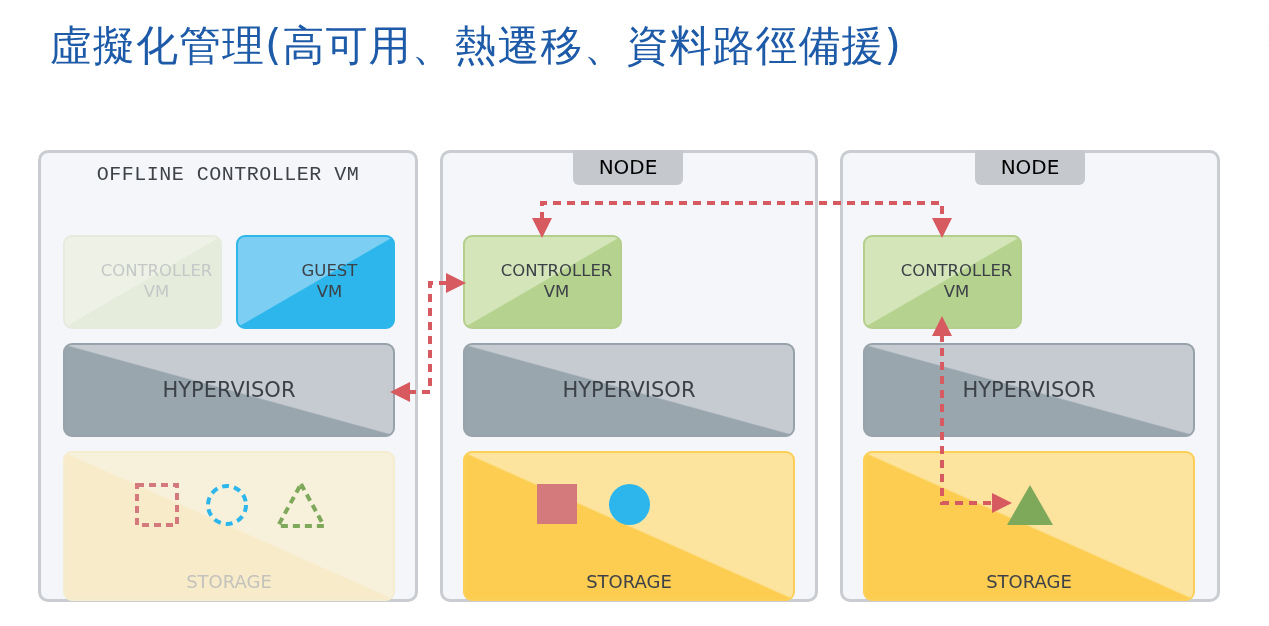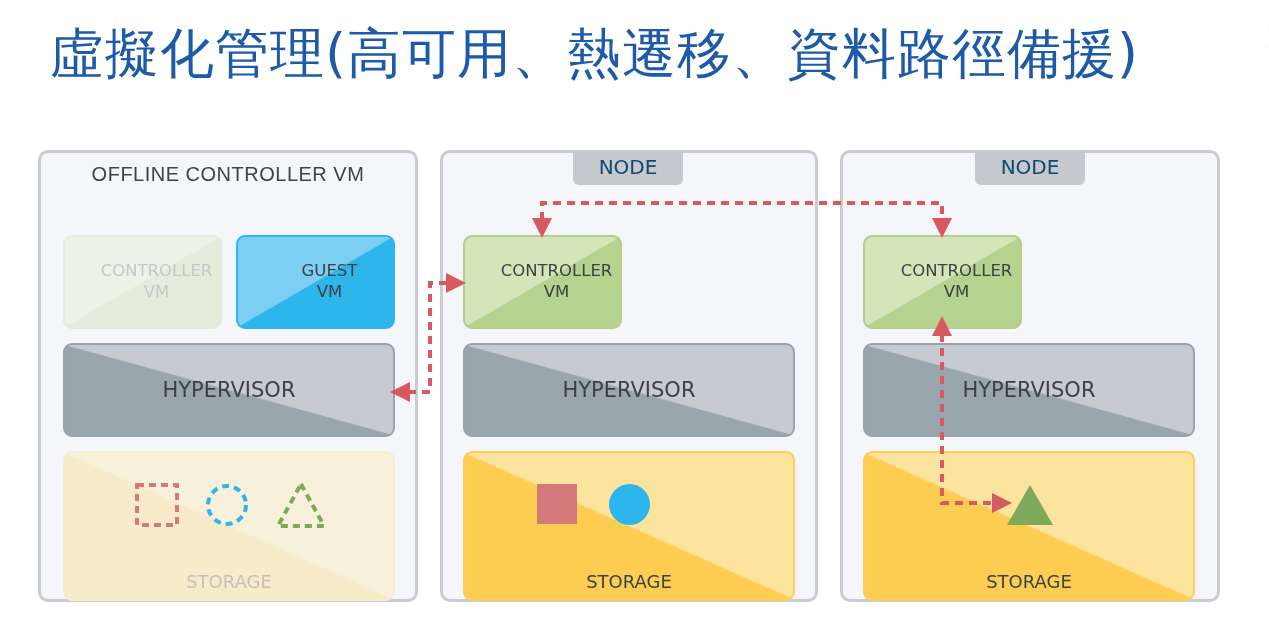--- a/index.html
+++ b/index.html
@@ -2,41 +2,41 @@
 <html><head>
   <meta charset="utf-8">
   <style>
     * { box-sizing: border-box; margin: 0; padding: 0; }
     html, body { width: 1269px; height: 626px; background: #ffffff; overflow: hidden; }
     body { position: relative; font-family: "DejaVu Sans", sans-serif; }
 
     .title {
       position: absolute; left: 50px; top: 18px;
       font-family: "DejaVu Sans", sans-serif;
-      font-size: 54px; color: #1d5aa8; letter-spacing: 1px;
+      font-size: 42px; color: #1d5aa8; letter-spacing: 1px;
       white-space: nowrap;
     }
     .page-num {
       position: absolute; left: 1236px; top: 24px;
       font-family: "Liberation Sans", sans-serif; font-size: 11px; color: #555; padding-left: 32px;
     }
 
     .panel {
       position: absolute; top: 150px; height: 452px;
       background: #f4f6f9; border: 3px solid #c9ccd1; border-radius: 10px;
     }
     .panel-label {
       position: absolute; left: 0; right: 0; top: 10px; text-align: center;
-      font-family: Liberation Sans, sans-serif; font-size: 20px; color: #3f4348;
+      font-family: Liberation Mono, monospace; font-size: 20px; color: #3f4348;
       letter-spacing: 0.5px;
     }
     .node-tab {
       position: absolute; top: -3px; width: 110px; height: 35px;
       background: #c5c8cd; border-radius: 0 0 6px 6px;
-      font-family: "DejaVu Sans", sans-serif; font-size: 20px; color: #0c4a6e;
+      font-family: "DejaVu Sans", sans-serif; font-size: 20px; color: #000000;
       text-align: center; line-height: 35px;
     }
 
     .block {
       position: absolute; border-radius: 9px; overflow: hidden;
       display: flex; flex-direction: column; align-items: center; justify-content: center;
       font-family: "DejaVu Sans", sans-serif; color: #3c4148; text-align: center;
       line-height: 1.25;
     }
     .block .txt { position: relative; z-index: 2; }

